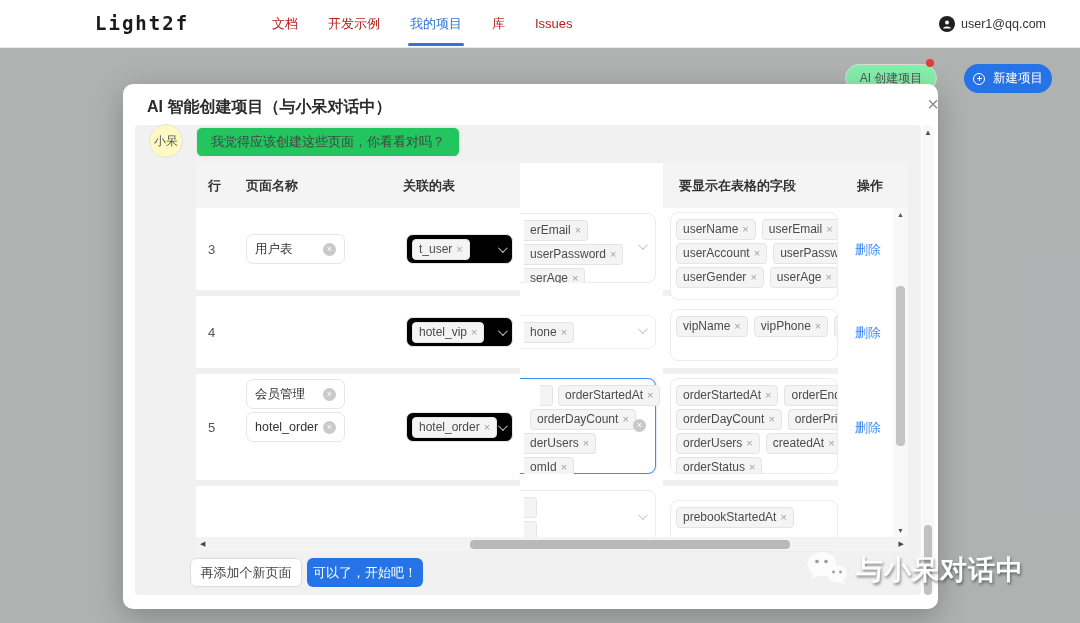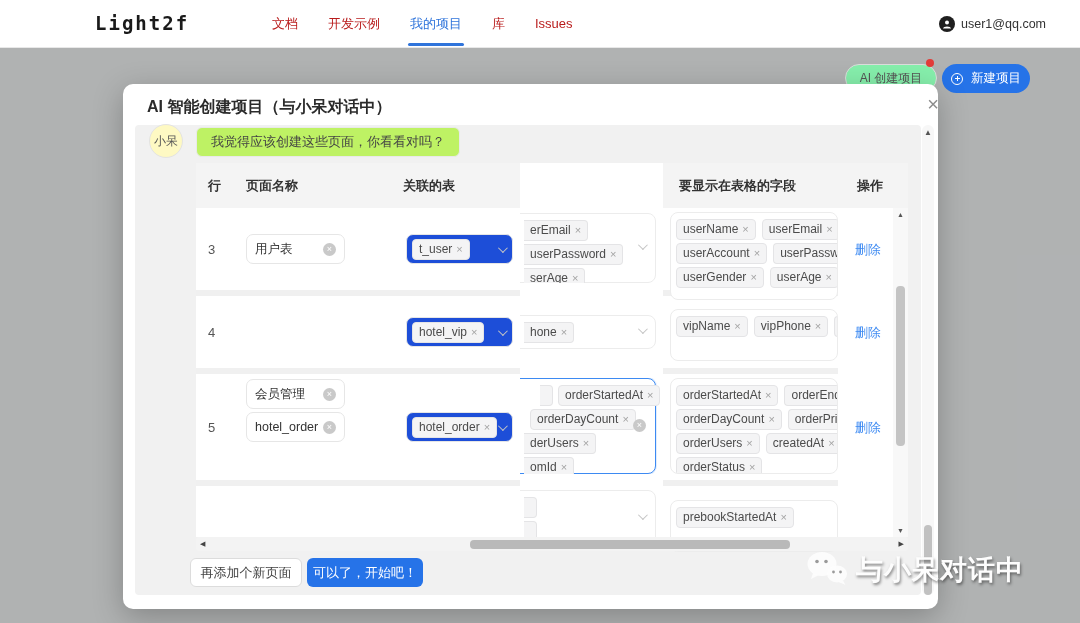--- a/index.html
+++ b/index.html
@@ -14,54 +14,54 @@
   .nav-item.active { color:#2f74db; }
   .nav-item.active::after { content:""; position:absolute; left:-2px; right:-2px; bottom:2px; height:3px; background:#2f74db; border-radius:2px; }
   .userchip { position:absolute; right:34px; top:0; height:48px; display:flex; align-items:center; gap:6px; font-size:12.5px; color:#333; }
   .user-av { width:16px; height:16px; border-radius:50%; background:#1f1f1f; display:flex; align-items:center; justify-content:center; }
 
   
   .mask { position:absolute; left:0; top:48px; width:1080px; height:575px; background:rgba(0,0,0,0.26); z-index:5; }
   .bg-btns { position:absolute; z-index:6; }
   .btn-ai { position:absolute; left:845px; top:64px; width:92px; height:28px; background:#86efac; border:1px solid #dcdcdc; border-radius:14px; font-size:12px; color:#555; display:flex; align-items:center; justify-content:center; }
   .red-dot { position:absolute; left:926px; top:59px; width:8px; height:8px; border-radius:50%; background:#e23c39; }
-  .btn-new { position:absolute; left:942px; top:64px; width:88px; height:29px; background:#2673e8; border:none; border-radius:15px; color:#fff; font-size:12.5px; display:flex; align-items:center; justify-content:center; gap:8px; }
+  .btn-new { position:absolute; left:964px; top:64px; width:88px; height:29px; background:#2673e8; border:none; border-radius:15px; color:#fff; font-size:12.5px; display:flex; align-items:center; justify-content:center; gap:8px; }
   .plus-ic { width:12px; height:12px; border:1px solid #fff; border-radius:50%; position:relative; display:inline-block; }
   .plus-ic::before,.plus-ic::after { content:""; position:absolute; background:#fff; }
   .plus-ic::before { left:2.5px; top:4.5px; width:5px; height:1px; }
   .plus-ic::after { left:4.5px; top:2.5px; width:1px; height:5px; }
 
   
   .modal { position:absolute; left:123px; top:84px; width:815px; height:525px; background:#fff; border-radius:10px; box-shadow:0 8px 30px rgba(0,0,0,0.25); z-index:10; overflow:hidden; }
   .m-title { position:absolute; left:24px; top:13px; font-size:16px; font-weight:bold; color:#2b2b2b; }
   .m-close { position:absolute; left:798px; top:8px; width:24px; height:24px; font-size:20px; color:#8c8c8c; text-align:center; line-height:24px; cursor:pointer; }
   .m-body { position:absolute; left:12px; top:41px; width:786px; height:470px; background:#f1f1f1; border-radius:4px; }
 
   
   .m-sb { position:absolute; left:799px; top:41px; width:12px; height:470px; background:#f7f7f7; border-radius:6px; }
   .m-sb .arr-up { position:absolute; left:2px; top:3px; font-size:8px; color:#555; }
   .m-sb .thumb { position:absolute; left:2px; top:400px; width:8px; height:70px; background:#c1c1c1; border-radius:4px; }
 
   
   .chat-av { position:absolute; left:26px; top:40px; width:34px; height:34px; border-radius:50%; background:#fef9c3; border:1px solid #e3e3e3; font-size:12px; color:#555; display:flex; align-items:center; justify-content:center; }
-  .chat-bubble { position:absolute; left:73px; top:43px; height:30px; background:#bef264; border:1px solid #e9e9e9; border-radius:6px; padding:0 14px; font-size:13px; color:#444; line-height:28px; }
+  .chat-bubble { position:absolute; left:73px; top:43px; height:30px; background:#22c55e; border:1px solid #e9e9e9; border-radius:6px; padding:0 14px; font-size:13px; color:#444; line-height:28px; }
 
   
   .tbl { position:absolute; left:73px; top:79px; width:712px; height:388px; }
   .t-head { position:absolute; left:0; top:0; width:712px; height:45px; background:#f4f4f4; z-index:1; }
   .t-rows-bg { position:absolute; left:0; top:45px; width:712px; height:329px; background:#fff; z-index:1; }
   .gap { position:absolute; height:6px; background:#f0f0f0; z-index:2; }
   .band-mid { position:absolute; left:324px; top:0; width:143px; height:374px; background:#fff; z-index:2; }
   .band-act { position:absolute; left:642px; top:45px; width:55px; height:329px; background:#fff; z-index:2; }
   .hcell { position:absolute; top:14px; font-size:13px; font-weight:600; color:#333; z-index:3; white-space:nowrap; }
 
   .cellno { position:absolute; font-size:13px; color:#555; z-index:4; }
   .inbox { position:absolute; width:99px; height:30px; background:#fff; border:1px solid #e6e6e6; border-radius:7px; display:flex; align-items:center; padding:0 8px; font-size:12.5px; color:#333; z-index:4; }
   .inbox .sp { flex:1; }
-  .selbox { position:absolute; width:107px; height:30px; background:#1d4ed8; border:1px solid #e6e6e6; border-radius:7px; display:flex; align-items:center; padding:0 7px 0 5px; z-index:4;justify-content:space-between; }
+  .selbox { position:absolute; width:107px; height:30px; background:#000000; border:1px solid #e6e6e6; border-radius:7px; display:flex; align-items:center; padding:0 7px 0 5px; z-index:4;justify-content:space-between; }
   .selbox .sp { flex:1; }
   .clear-ic { width:13px; height:13px; border-radius:50%; background:#c9c9c9; color:#fff; font-size:9px; line-height:13px; text-align:center; flex:none; }
   .chev { width:7px; height:7px; border-right:1.4px solid #c4c4c4; border-bottom:1.4px solid #c4c4c4; transform:rotate(45deg) translateY(-2px); flex:none; }
 
   .midclip { position:absolute; left:324px; width:143px; overflow:hidden; z-index:4; }
   .midbox { position:absolute; left:-60px; width:196px; top:0; bottom:0; background:#fff; border:1px solid #ececec; border-radius:8px; padding:4px 4px 4px 63px; }
   .midbox.focus { border:1px solid #3d8af2; box-shadow:0 0 0 1px rgba(61,138,242,0.15); }
   .mid-clear { position:absolute; right:9px; top:50%; margin-top:-7px; }
   .mid-chev { position:absolute; right:10px; top:50%; margin-top:-5px; }
   .mline { height:24px; display:flex; align-items:center; gap:5px; }

